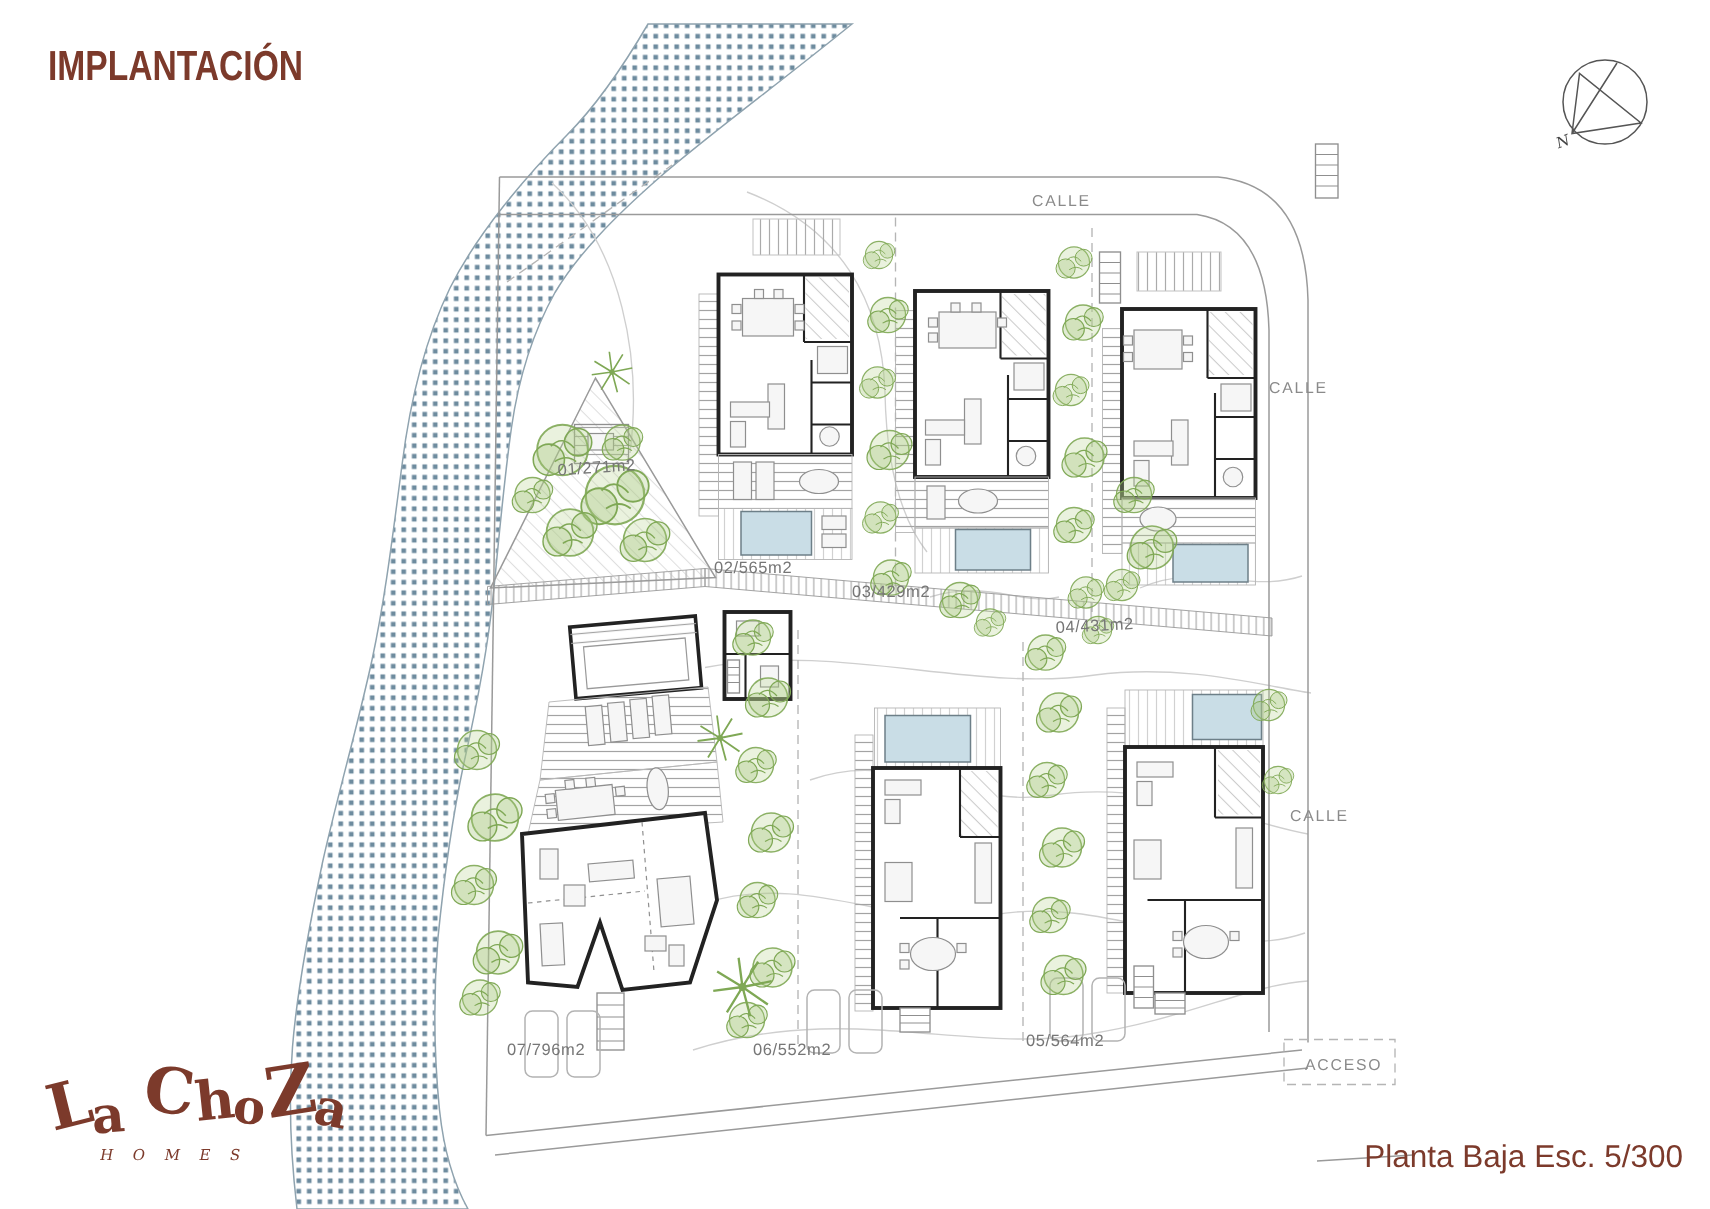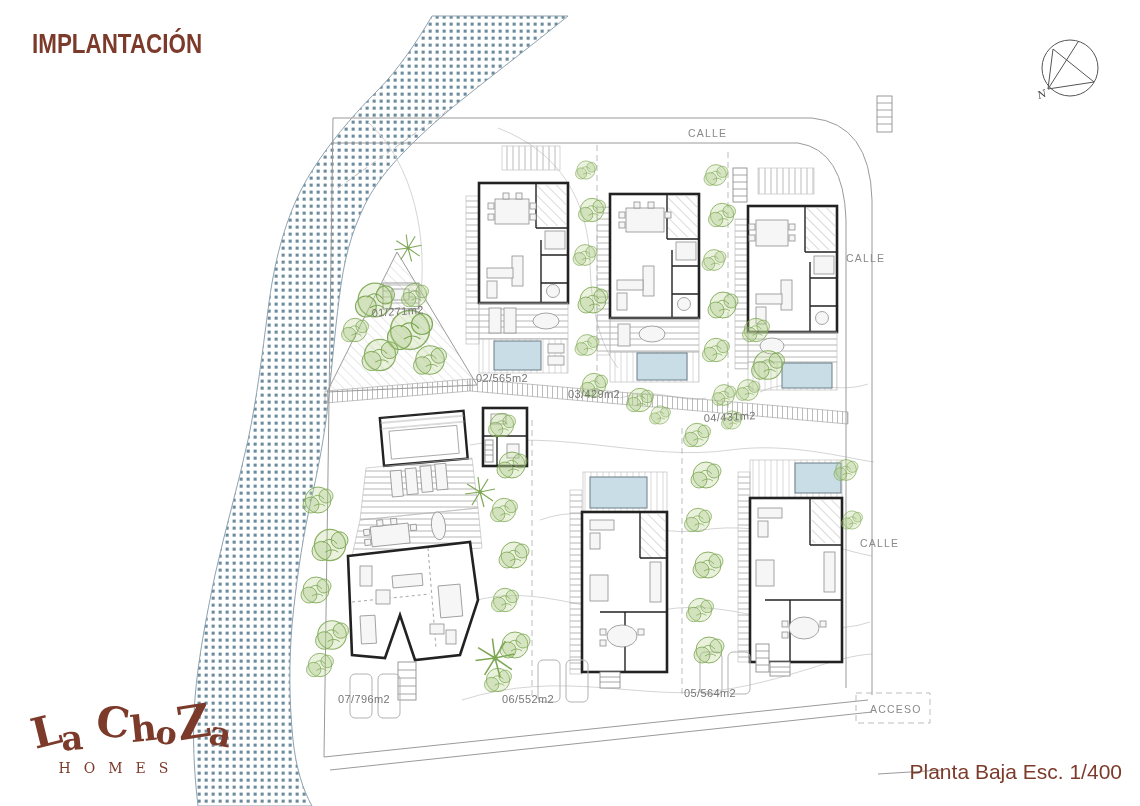--- a/index.html
+++ b/index.html
@@ -17,22 +17,22 @@
   .logo-word{font-family:"DejaVu Serif",serif;font-weight:700;font-size:42px;line-height:1;
       white-space:nowrap;}
   .logo-word .lt{display:inline-block;}
   .logo-word .lt0{transform:rotate(-14deg) translateY(7px);}
   .logo-word .lt1{transform:rotate(-5deg) translateY(11px);font-size:34px;}
   .logo-word .lt3{transform:rotate(7deg) translateY(-2px);}
   .logo-word .lt4{transform:rotate(-6deg) translateY(2px);font-size:36px;}
   .logo-word .lt5{transform:rotate(5deg) translateY(5px);font-size:32px;}
   .logo-word .lt6{transform:rotate(-9deg) translateY(-1px);font-size:46px;}
   .logo-word .lt7{transform:rotate(11deg) translateY(7px);font-size:34px;}
-  .logo-sub{font-family:"DejaVu Serif",serif;font-size:14px;letter-spacing:13px;
-      margin-top:14px;margin-left:10px;}
+  .logo-sub{font-family:"DejaVu Serif",serif;font-size:10px;letter-spacing:13px;
+      margin-top:14px;margin-left:10px;font-style:italic;}
   
   .lbl{fill:#767676;font:11px "Liberation Sans",sans-serif;letter-spacing:.4px;}
   .street-lbl{fill:#8a8a8a;font:10.5px "Liberation Sans",sans-serif;letter-spacing:1.2px;}
   .wall{fill:#ffffff;stroke:var(--wall);stroke-width:2.6;}
   .iwall{stroke:var(--wall);stroke-width:1.4;fill:none;}
   .furn{fill:#f6f6f6;stroke:#8f8f8f;stroke-width:.8;}
   .furnl{stroke:#8f8f8f;stroke-width:.8;fill:none;}
   .deck{stroke:#b5b5b5;stroke-width:.6;}
   .pool{fill:var(--pool);stroke:#6d7f88;stroke-width:1;}
   .site{stroke:#9a9a9a;stroke-width:1;fill:none;}
@@ -382,15 +382,15 @@
   </g>
 </svg>
 
 <div class="page-title">IMPLANTACIÓN</div>
 
 <div class="logo">
   <div class="logo-word"><span class="lt lt0">L</span><span class="lt lt1">a</span><span class="lt lt2">&nbsp;</span><span class="lt lt3">C</span><span class="lt lt4">h</span><span class="lt lt5">o</span><span class="lt lt6">Z</span><span class="lt lt7">a</span></div>
   <div class="logo-sub">HOMES</div>
 </div>
 
-<div class="scale-label">Planta Baja Esc. 1/400</div>
+<div class="scale-label">Planta Baja Esc. 5/300</div>
 
 </div>
 
 </body></html>

